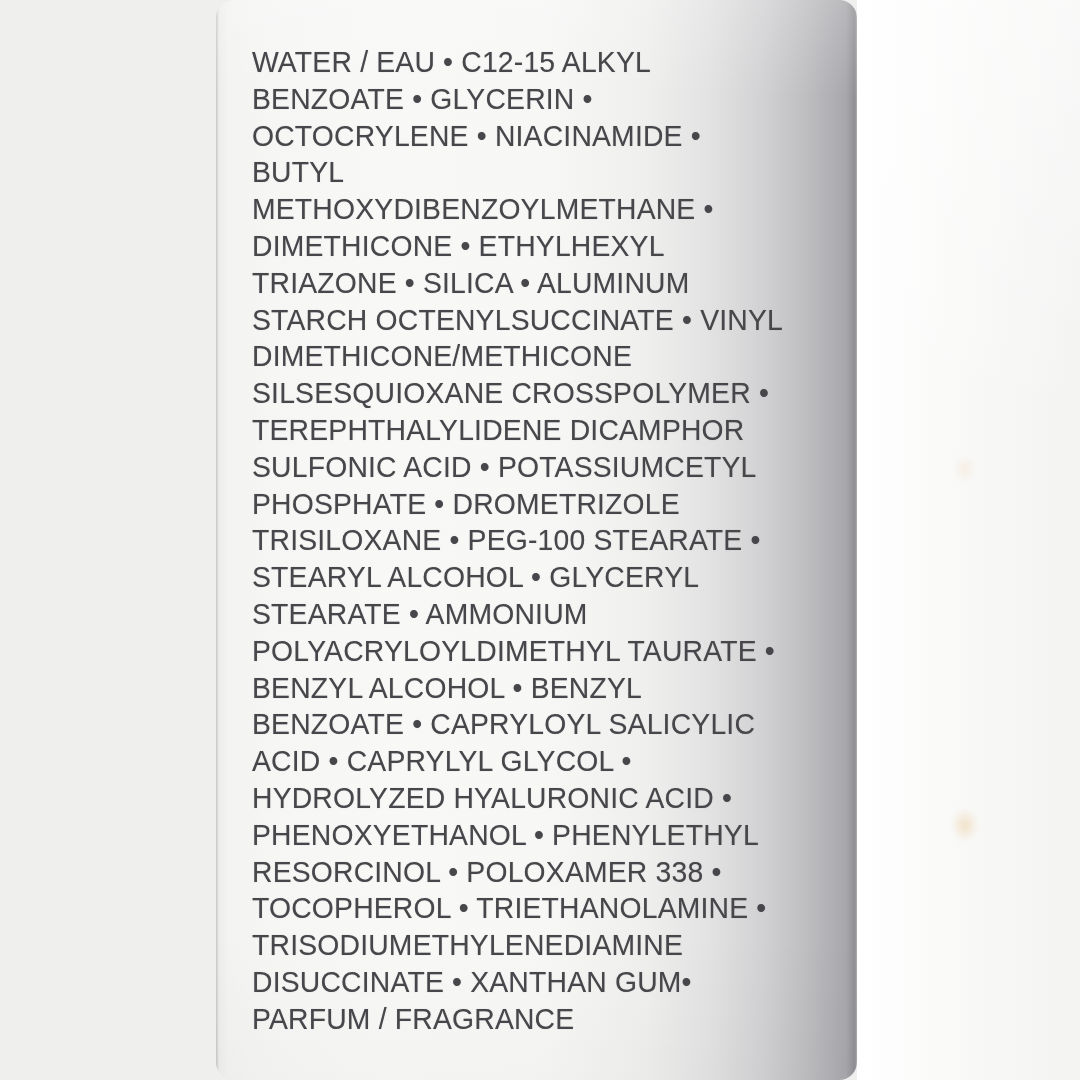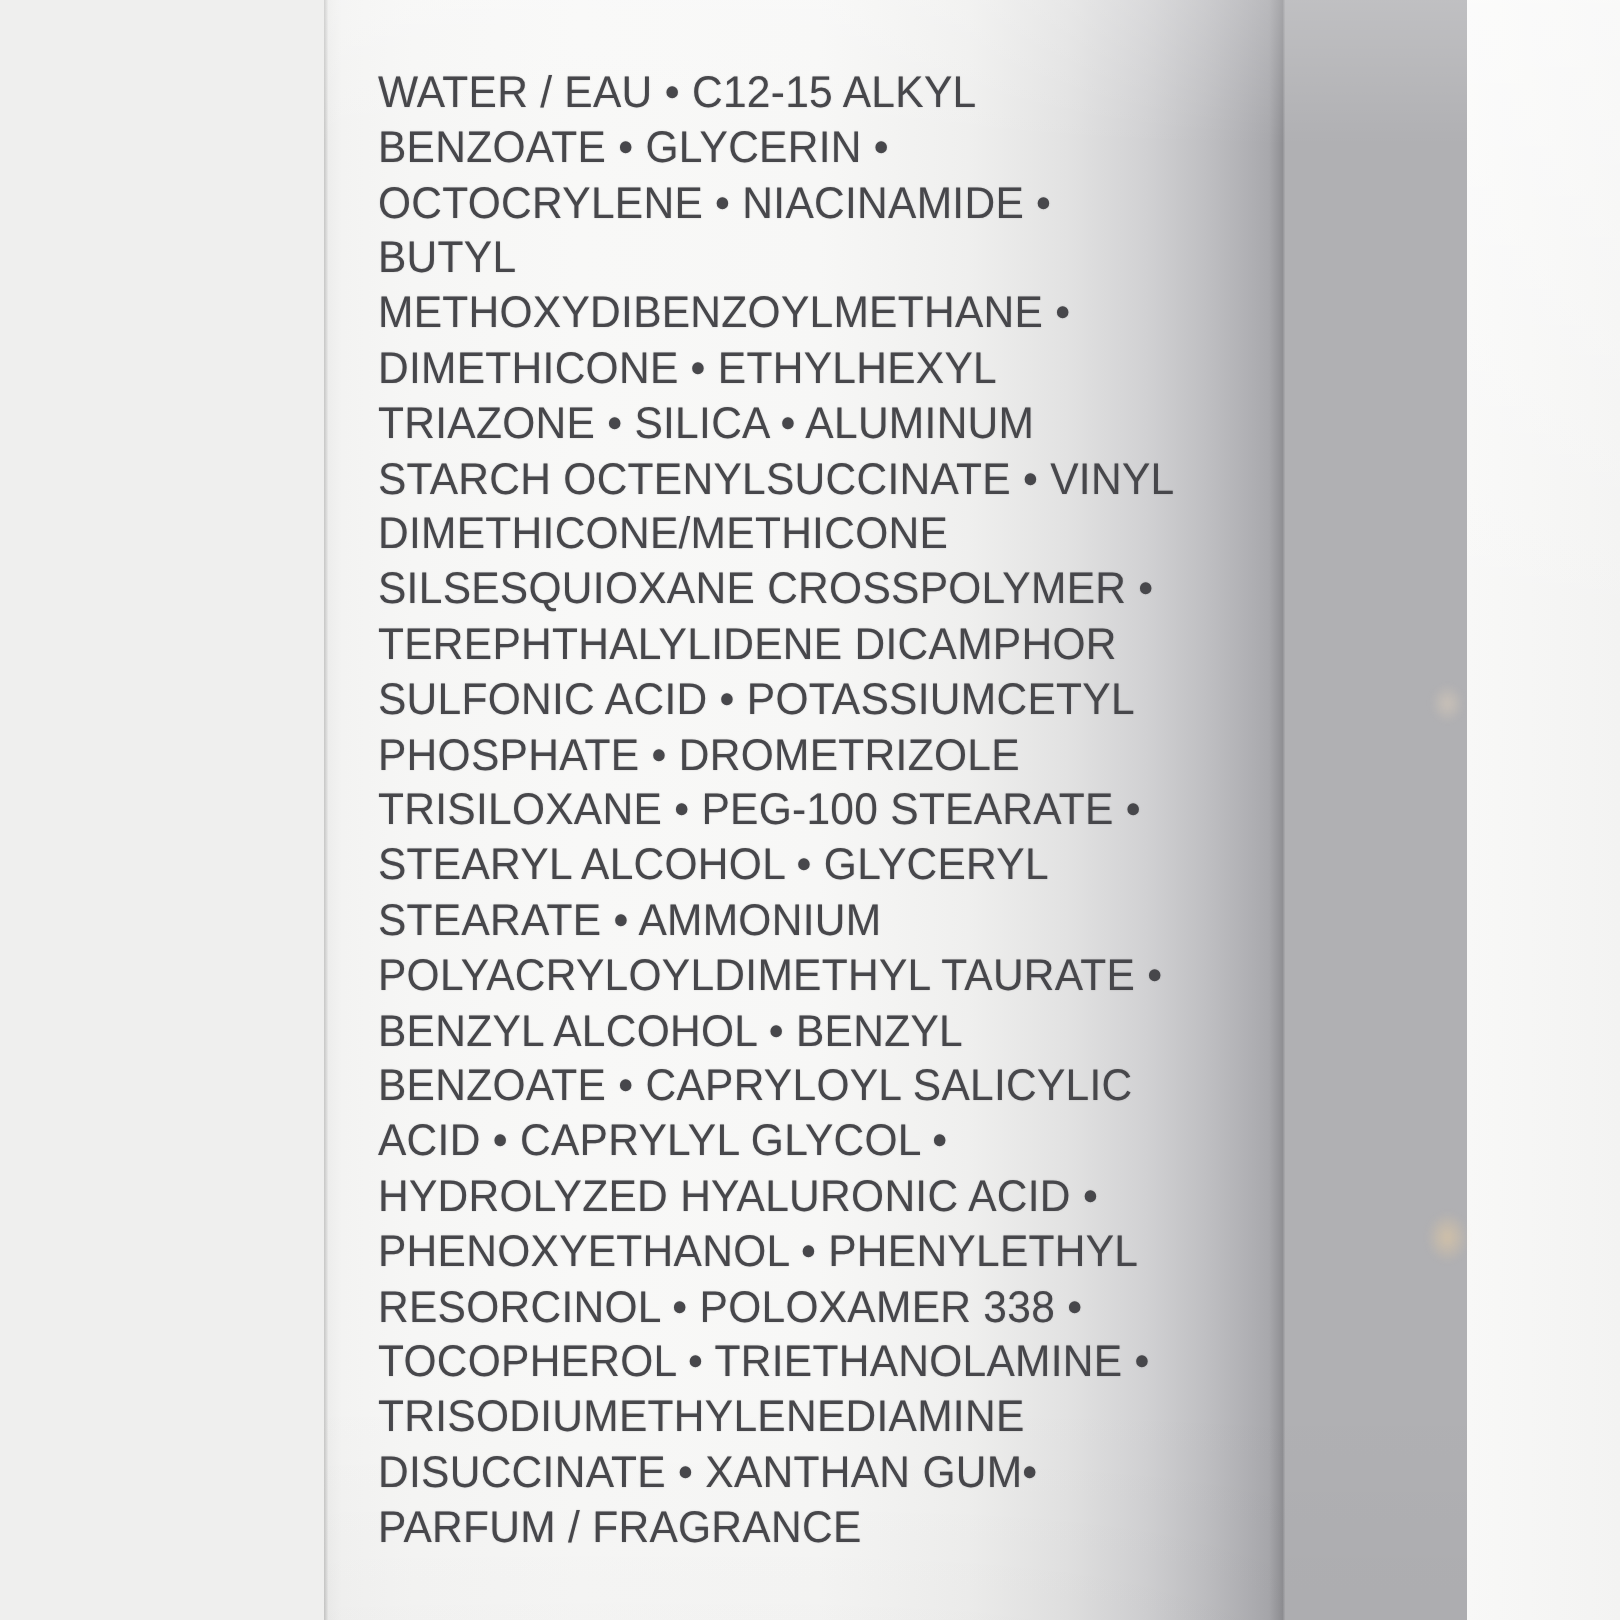--- a/index.html
+++ b/index.html
@@ -23,31 +23,32 @@
       linear-gradient(to bottom, rgba(255,255,255,0.5) 0%, rgba(255,255,255,0) 40%),
       linear-gradient(to right,
         var(--background-right-near, #ffffff) 0%,
         #f9f9f8 45%,
         var(--background-right-far, #f3f3f2) 100%);
   }
   
   .tube {
     position: absolute;
     left: 216px; top: 0;
-    width: 762px; height: 1080px;
+    width: 641px; height: 1080px;
     background:
       linear-gradient(to bottom,
         rgba(255,255,255,0.20) 0%, rgba(255,255,255,0) 9%,
         rgba(255,255,255,0) 86%, rgba(0,0,0,0.02) 100%),
       linear-gradient(to right,
         #c6c6c5 0px, #ededec 3px, #f3f3f2 12px, #f6f6f5 60px,
         var(--tube-highlight, #f8f8f7) 170px, #f7f7f6 330px,
         #efefee 430px, #e2e2e2 495px, #d1d1d3 548px,
         #bfbfc2 588px, #b0b0b4 616px, var(--tube-shadow, #a8a8ac) 630px,
         #98989c 636px, var(--tube-edge, #8f8f93) 639px, #b0b0b3 641px);
+    border-radius: 18px;
   }
   
   .ingredients {
     position: absolute;
     left: 36px;
     top: 44px;
     transform: scaleX(0.96);
     transform-origin: top left;
   }
   .line {

